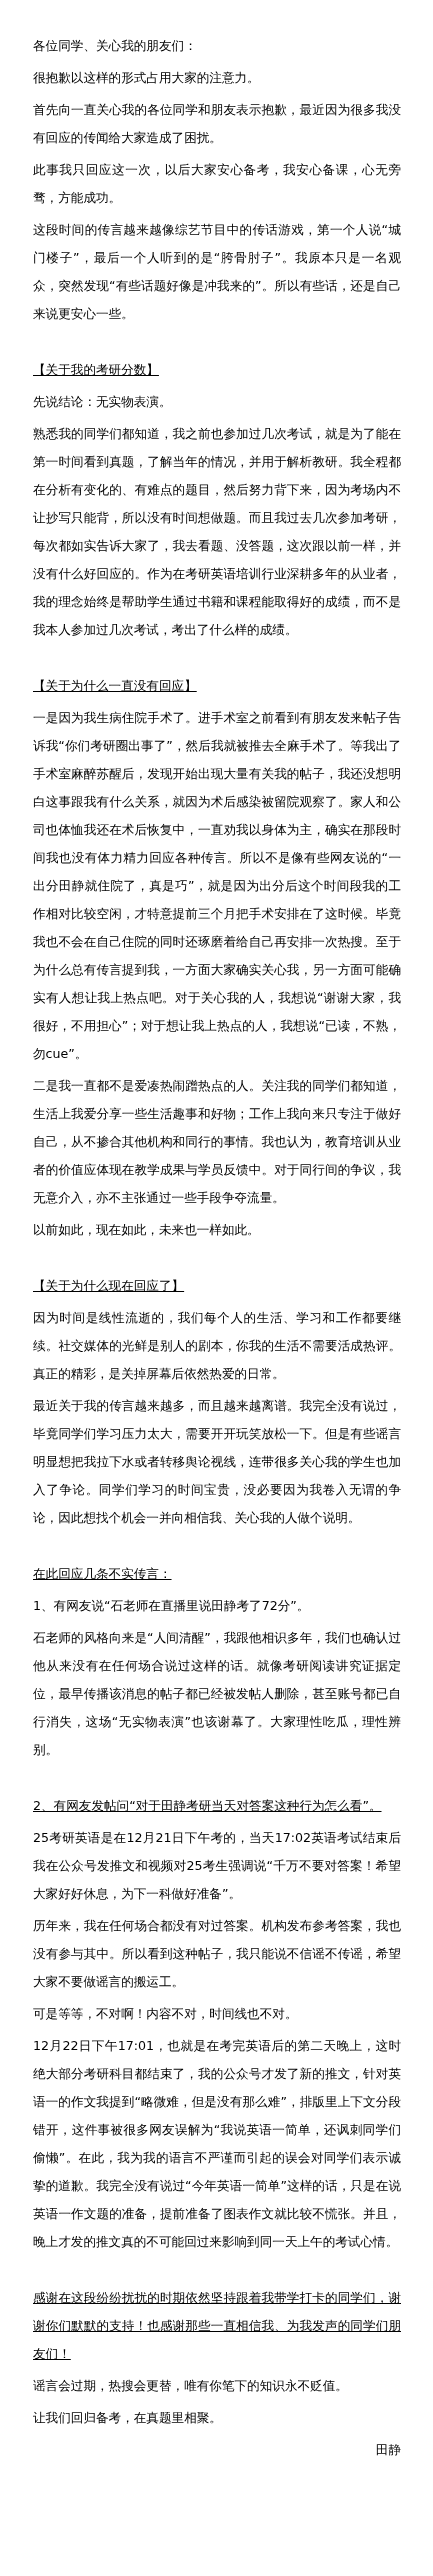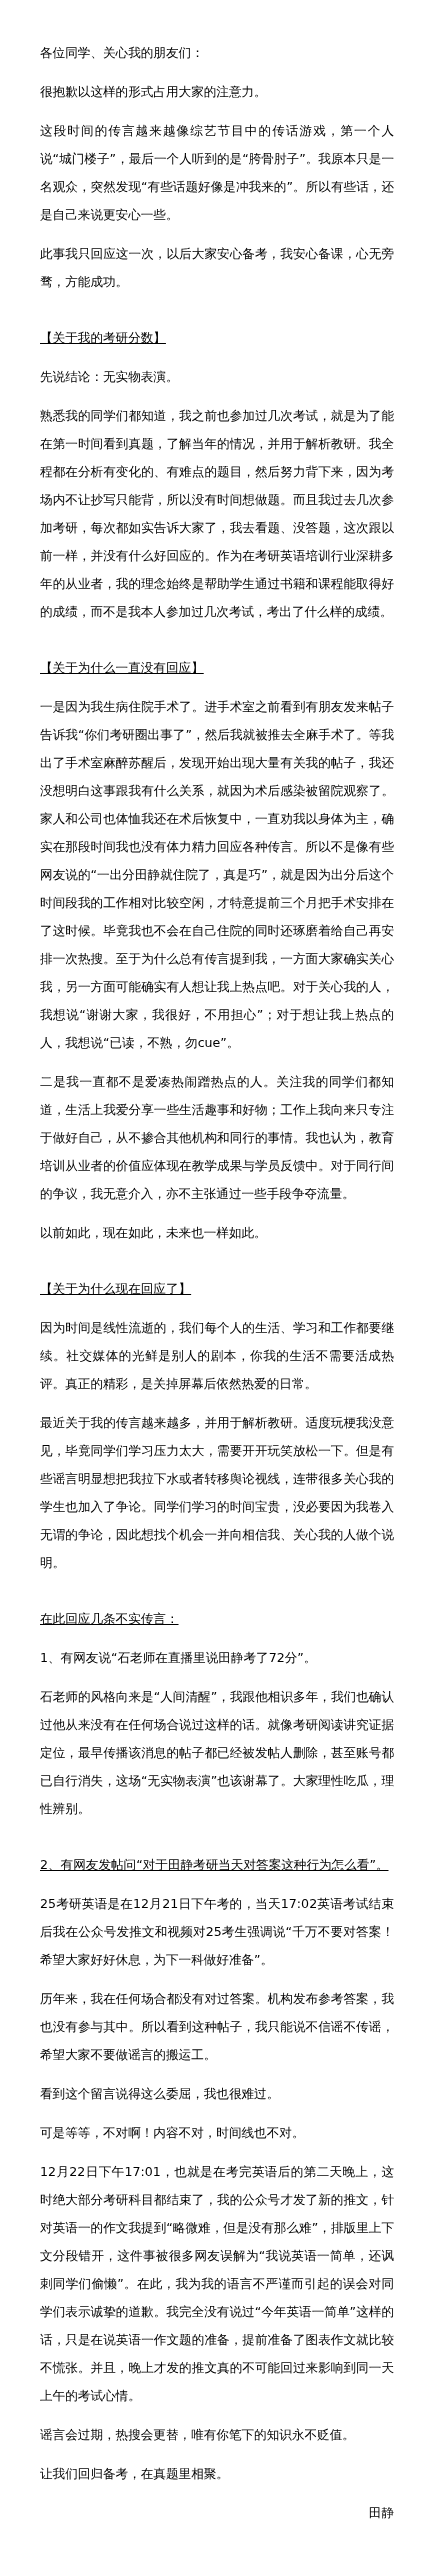--- a/index.html
+++ b/index.html
@@ -15,64 +15,65 @@
     padding: 28px 28px 25px 29px;
     background: #ffffff;
     color: #000000;
     font-family: "DejaVu Sans", sans-serif;
     font-size: 12.6px;
     line-height: 28px;
     text-align: justify;
     overflow-wrap: break-word;
   }
   .page p {
-    margin: 11px;
+    margin: 4px;
     padding: 0;
   }
   .gap {
     margin-top: 28px !important;
     text-decoration: underline;
   }
   .sig {
     text-align: right;
   }
 </style>
 </head>
 <body>
 
 <main class="page">
   <p>各位同学、关心我的朋友们：</p>
   <p>很抱歉以这样的形式占用大家的注意力。</p>
+  <p>首先向一直关心我的各位同学和朋友表示抱歉，最近因为很多我没有回应的传闻给大家造成了困扰。</p>
+  <p>此事我只回应这一次，以后大家安心备考，我安心备课，心无旁骛，方能成功。</p>
   <p>这段时间的传言越来越像综艺节目中的传话游戏，第一个人说“城门楼子”，最后一个人听到的是“胯骨肘子”。我原本只是一名观众，突然发现“有些话题好像是冲我来的”。所以有些话，还是自己来说更安心一些。</p>
-  <p>此事我只回应这一次，以后大家安心备考，我安心备课，心无旁骛，方能成功。</p>
 
   <p class="gap">【关于我的考研分数】</p>
   <p>先说结论：无实物表演。</p>
   <p>熟悉我的同学们都知道，我之前也参加过几次考试，就是为了能在第一时间看到真题，了解当年的情况，并用于解析教研。我全程都在分析有变化的、有难点的题目，然后努力背下来，因为考场内不让抄写只能背，所以没有时间想做题。而且我过去几次参加考研，每次都如实告诉大家了，我去看题、没答题，这次跟以前一样，并没有什么好回应的。作为在考研英语培训行业深耕多年的从业者，我的理念始终是帮助学生通过书籍和课程能取得好的成绩，而不是我本人参加过几次考试，考出了什么样的成绩。</p>
 
   <p class="gap">【关于为什么一直没有回应】</p>
   <p>一是因为我生病住院手术了。进手术室之前看到有朋友发来帖子告诉我“你们考研圈出事了”，然后我就被推去全麻手术了。等我出了手术室麻醉苏醒后，发现开始出现大量有关我的帖子，我还没想明白这事跟我有什么关系，就因为术后感染被留院观察了。家人和公司也体恤我还在术后恢复中，一直劝我以身体为主，确实在那段时间我也没有体力精力回应各种传言。所以不是像有些网友说的“一出分田静就住院了，真是巧”，就是因为出分后这个时间段我的工作相对比较空闲，才特意提前三个月把手术安排在了这时候。毕竟我也不会在自己住院的同时还琢磨着给自己再安排一次热搜。至于为什么总有传言提到我，一方面大家确实关心我，另一方面可能确实有人想让我上热点吧。对于关心我的人，我想说“谢谢大家，我很好，不用担心”；对于想让我上热点的人，我想说“已读，不熟，勿cue”。</p>
   <p>二是我一直都不是爱凑热闹蹭热点的人。关注我的同学们都知道，生活上我爱分享一些生活趣事和好物；工作上我向来只专注于做好自己，从不掺合其他机构和同行的事情。我也认为，教育培训从业者的价值应体现在教学成果与学员反馈中。对于同行间的争议，我无意介入，亦不主张通过一些手段争夺流量。</p>
   <p>以前如此，现在如此，未来也一样如此。</p>
 
   <p class="gap">【关于为什么现在回应了】</p>
   <p>因为时间是线性流逝的，我们每个人的生活、学习和工作都要继续。社交媒体的光鲜是别人的剧本，你我的生活不需要活成热评。真正的精彩，是关掉屏幕后依然热爱的日常。</p>
-  <p>最近关于我的传言越来越多，并用于解析教研。适度玩梗我没意见，毕竟同学们学习压力太大，需要开开玩笑放松一下。但是有些谣言明显想把我拉下水或者转移舆论视线，连带很多关心我的学生也加入了争论。同学们学习的时间宝贵，没必要因为我卷入无谓的争论，因此想找个机会一并向相信我、关心我的人做个说明。</p>
+  <p>最近关于我的传言越来越多，而且越来越离谱。我完全没有说过，毕竟同学们学习压力太大，需要开开玩笑放松一下。但是有些谣言明显想把我拉下水或者转移舆论视线，连带很多关心我的学生也加入了争论。同学们学习的时间宝贵，没必要因为我卷入无谓的争论，因此想找个机会一并向相信我、关心我的人做个说明。</p>
 
   <p class="gap">在此回应几条不实传言：</p>
   <p>1、有网友说“石老师在直播里说田静考了72分”。</p>
   <p>石老师的风格向来是“人间清醒”，我跟他相识多年，我们也确认过他从来没有在任何场合说过这样的话。就像考研阅读讲究证据定位，最早传播该消息的帖子都已经被发帖人删除，甚至账号都已自行消失，这场“无实物表演”也该谢幕了。大家理性吃瓜，理性辨别。</p>
 
   <p class="gap">2、有网友发帖问“对于田静考研当天对答案这种行为怎么看”。</p>
   <p>25考研英语是在12月21日下午考的，当天17:02英语考试结束后我在公众号发推文和视频对25考生强调说“千万不要对答案！希望大家好好休息，为下一科做好准备”。</p>
   <p>历年来，我在任何场合都没有对过答案。机构发布参考答案，我也没有参与其中。所以看到这种帖子，我只能说不信谣不传谣，希望大家不要做谣言的搬运工。</p>
 
-  <p>看到这个留言说得这么委屈，我也很难过。</p>
   <p>可是等等，不对啊！内容不对，时间线也不对。</p>
   <p>12月22日下午17:01，也就是在考完英语后的第二天晚上，这时绝大部分考研科目都结束了，我的公众号才发了新的推文，针对英语一的作文我提到“略微难，但是没有那么难”，排版里上下文分段错开，这件事被很多网友误解为“我说英语一简单，还讽刺同学们偷懒”。在此，我为我的语言不严谨而引起的误会对同学们表示诚挚的道歉。我完全没有说过“今年英语一简单”这样的话，只是在说英语一作文题的准备，提前准备了图表作文就比较不慌张。并且，晚上才发的推文真的不可能回过来影响到同一天上午的考试心情。</p>
 
 
+  <p class="gap">感谢在这段纷纷扰扰的时期依然坚持跟着我带学打卡的同学们，谢谢你们默默的支持！也感谢那些一直相信我、为我发声的同学们朋友们！</p>
   <p>谣言会过期，热搜会更替，唯有你笔下的知识永不贬值。</p>
   <p>让我们回归备考，在真题里相聚。</p>
 
   <p class="sig">田静</p>
 </main>
 
 
 </body></html>

